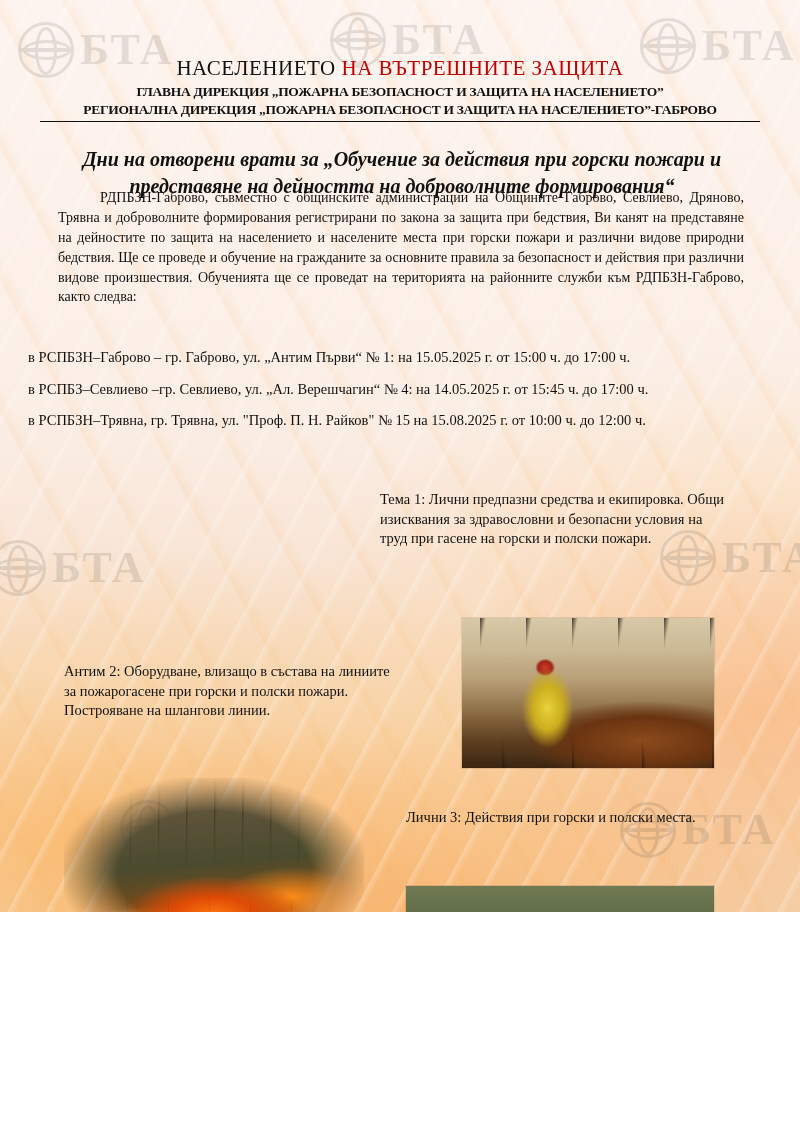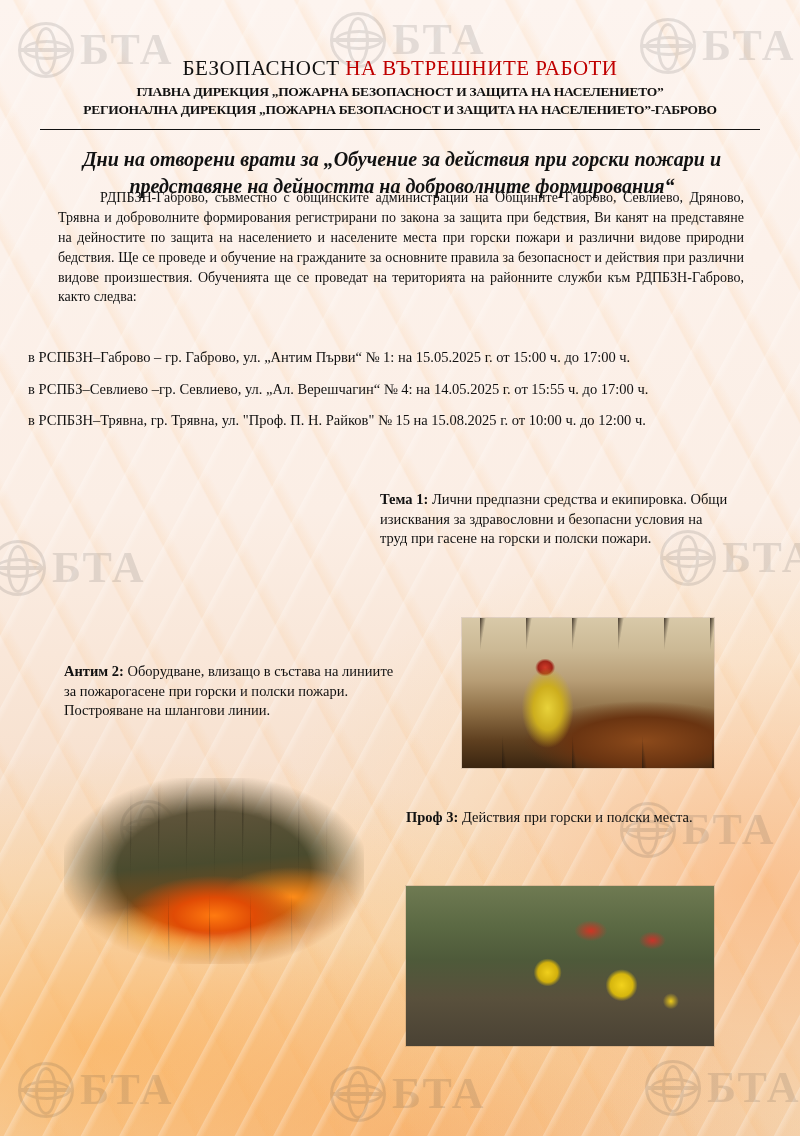--- a/index.html
+++ b/index.html
@@ -11,21 +11,21 @@
     height: 1136px;
     font-family: "Liberation Serif", serif;
     background: #ffffff;
     overflow: hidden;
   }
 
   
   #page {
     position: relative;
     width: 800px;
-    height: 1136px;
+    height: 912px;
     overflow: hidden;
     background:
       radial-gradient(ellipse 900px 420px at 12% 92%, rgba(255,168,60,0.55) 0%, rgba(255,190,90,0.25) 38%, rgba(255,255,255,0) 70%),
       radial-gradient(ellipse 700px 500px at 95% 78%, rgba(255,140,40,0.35) 0%, rgba(255,200,120,0.16) 45%, rgba(255,255,255,0) 72%),
       radial-gradient(ellipse 620px 300px at 50% 100%, rgba(250,120,20,0.35) 0%, rgba(255,255,255,0) 65%),
       linear-gradient(180deg, #fdf4ef 0%, #fbeee5 45%, #f7e0cd 70%, #f3d2b2 100%);
   }
   #page::after {
     
     content: "";
@@ -116,21 +116,21 @@
     font-weight: bold;
     letter-spacing: -0.3px;
     color: #111;
   }
   .h-sub2 {
     margin-top: 2px;
     font-size: 13.5px;
     font-weight: bold;
     letter-spacing: -0.3px;
     color: #111;
-    padding-bottom: 11px;
+    padding-bottom: 3px;
     border-bottom: 1.6px solid #111;
   }
 
   
   .doc-title {
     position: absolute;
     left: 72px;
     top: 146px;
     width: 660px;
     text-align: center;
@@ -241,21 +241,21 @@
   }
 
   
   .topic {
     position: absolute;
     z-index: 6;
     font-size: 14.5px;
     line-height: 1.35;
     color: #111;
   }
-  .topic b { font-weight: bold; }
+  .topic b { font-weight: normal; }
   #topic-1 { left: 380px; top: 490px; width: 348px; }
   #topic-2 { left: 64px;  top: 662px; width: 330px; }
   #topic-3 { left: 406px; top: 808px; width: 316px; }
   #topic-4 { left: 64px;  top: 982px; width: 330px; }
 </style>
 </head>
 <body>
 
 <div id="page">
 
@@ -314,43 +314,43 @@
     </div>
   </div>
   <div class="wm" style="left:645px; top:1060px;">
     <div class="wm-inner">
       <span class="wm-globe"></span>
       <span class="wm-text">БТА</span>
     </div>
   </div>
 
   <div class="header">
-    <div class="h-title"><span>БЕЗОПАСНОСТ </span><span class="red">НА ВЪТРЕШНИТЕ РАБОТИ</span></div>
+    <div class="h-title"><span>НАСЕЛЕНИЕТО </span><span class="red">НА ВЪТРЕШНИТЕ ЗАЩИТА</span></div>
     <div class="h-sub1">ГЛАВНА ДИРЕКЦИЯ „ПОЖАРНА БЕЗОПАСНОСТ И ЗАЩИТА НА НАСЕЛЕНИЕТО”</div>
     <div class="h-sub2">РЕГИОНАЛНА ДИРЕКЦИЯ „ПОЖАРНА БЕЗОПАСНОСТ И ЗАЩИТА НА НАСЕЛЕНИЕТО”-ГАБРОВО</div>
   </div>
 
   <div class="doc-title">Дни на отворени врати за „Обучение за действия при горски пожари и представяне на дейността на доброволните формирования“</div>
 
   <div class="para">РДПБЗН-Габрово, съвместно с общинските администрации на Общините Габрово, Севлиево, Дряново, Трявна и доброволните формирования регистрирани по закона за защита при бедствия, Ви канят на представяне на дейностите по защита на населението и населените места при горски пожари и различни видове природни бедствия. Ще се проведе и обучение на гражданите за основните правила за безопасност и действия при различни видове произшествия. Обученията ще се проведат на територията на районните служби към РДПБЗН-Габрово, както следва:</div>
 
   <div class="venues">
     <div class="venue">в РСПБЗН–Габрово – гр. Габрово, ул. „Антим Първи“ № 1: на 15.05.2025 г. от 15:00 ч. до 17:00 ч.</div>
-    <div class="venue">в РСПБЗ–Севлиево –гр. Севлиево, ул. „Ал. Верешчагин“ № 4: на 14.05.2025 г. от 15:55 ч. до 17:00 ч.</div>
+    <div class="venue">в РСПБЗ–Севлиево –гр. Севлиево, ул. „Ал. Верешчагин“ № 4: на 14.05.2025 г. от 15:45 ч. до 17:00 ч.</div>
     <div class="venue">в РСПБЗН–Трявна, гр. Трявна, ул. "Проф. П. Н. Райков" № 15 на 15.08.2025 г. от 10:00 ч. до 12:00 ч.</div>
   </div>
 
   <div class="photo soft" id="photo-boots"></div>
   <div class="photo hard" id="photo-hose"></div>
   <div class="photo soft" id="photo-fire"></div>
   <div class="photo hard" id="photo-column"></div>
 
   <div class="topic" id="topic-1">
     <b>Тема 1:</b><span> Лични предпазни средства и екипировка. Общи изисквания за здравословни и безопасни условия на труд при гасене на горски и полски пожари.</span>
   </div>
   <div class="topic" id="topic-2">
     <b>Антим 2:</b><span> Оборудване, влизащо в състава на линиите за пожарогасене при горски и полски пожари. Построяване на шлангови линии.</span>
   </div>
   <div class="topic" id="topic-3">
-    <b>Проф 3:</b><span> Действия при горски и полски места.</span>
+    <b>Лични 3:</b><span> Действия при горски и полски места.</span>
   </div>
 
 </div>
 
 </body></html>

